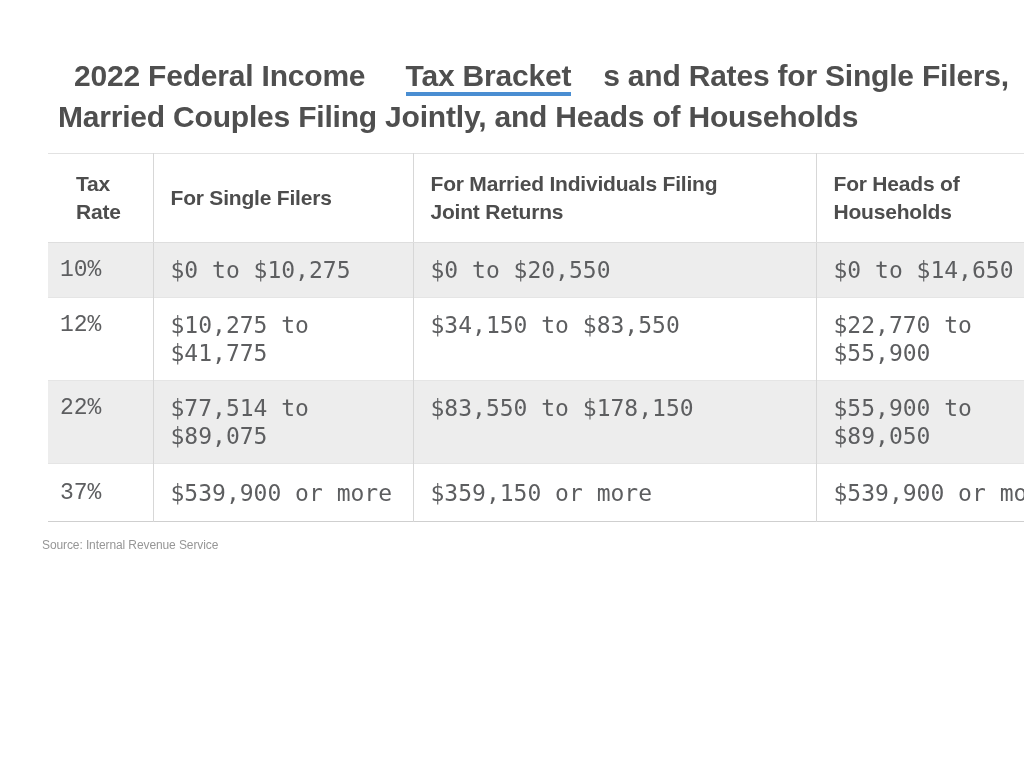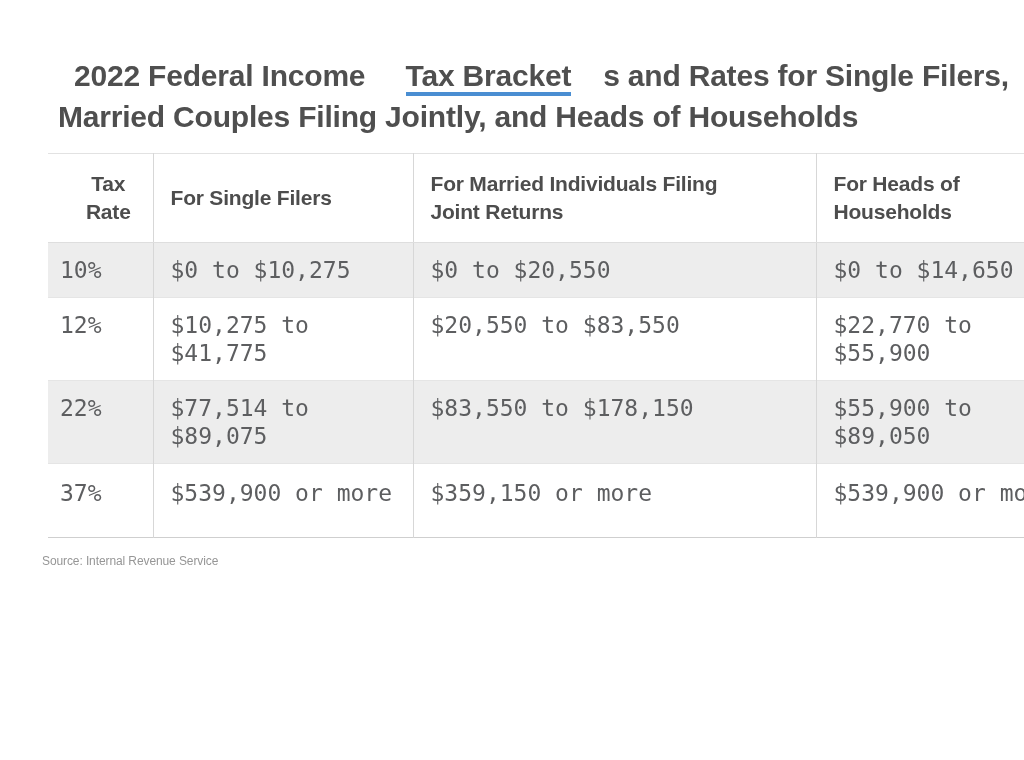--- a/index.html
+++ b/index.html
@@ -48,38 +48,38 @@
     font-weight: bold;
     color: #4d4d4d;
     text-align: left;
     vertical-align: middle;
     padding: 0 12px 0 17px;
     white-space: pre-line;
     background: #ffffff;
     border-bottom: 1px solid #dedede;
     letter-spacing: -0.2px;
   }
-  th:first-child { padding-left: 28px; text-align: center; }
+  th:first-child { padding-left: 28px; }
 
   td {
     font-family: "DejaVu Sans Mono", monospace;
     font-size: 23px;
     line-height: 28px;
     color: #5d5e60;
     vertical-align: top;
     padding: 13px 14px 13px 17px;
   }
-  td:first-child { padding-left: 12px; }
+  td:first-child { padding-left: 12px; font-family: Liberation Mono, monospace; }
 
   th + th, td + td { border-left: 1px solid #d7d7d7; }
 
   tbody tr { border-bottom: 1px solid #e5e5e5; }
   tbody tr:nth-child(odd) { background: #ededed; }
   tbody tr:last-child { border-bottom: 1px solid #cfcfcf; }
-  tbody tr:last-child td { padding-top: 15px; padding-bottom: 30px; }
+  tbody tr:last-child td { padding-top: 15px; padding-bottom: 14px; }
 
   
   .source {
     margin: 16px 0 0 10px;
     font-size: 12px;
     color: #969696;
     letter-spacing: -0.1px;
   }
   .bottom-bar {
     position: absolute;
@@ -116,21 +116,21 @@
   <tbody>
       <tr>
         <td>10%</td>
         <td>$0 to $10,275</td>
         <td>$0 to $20,550</td>
         <td>$0 to $14,650</td>
       </tr>
       <tr>
         <td>12%</td>
         <td>$10,275 to $41,775</td>
-        <td>$20,550 to $83,550</td>
+        <td>$34,150 to $83,550</td>
         <td>$22,770 to $55,900</td>
       </tr>
       <tr>
         <td>22%</td>
         <td>$77,514 to $89,075</td>
         <td>$83,550 to $178,150</td>
         <td>$55,900 to $89,050</td>
       </tr>
       <tr>
         <td>37%</td>

